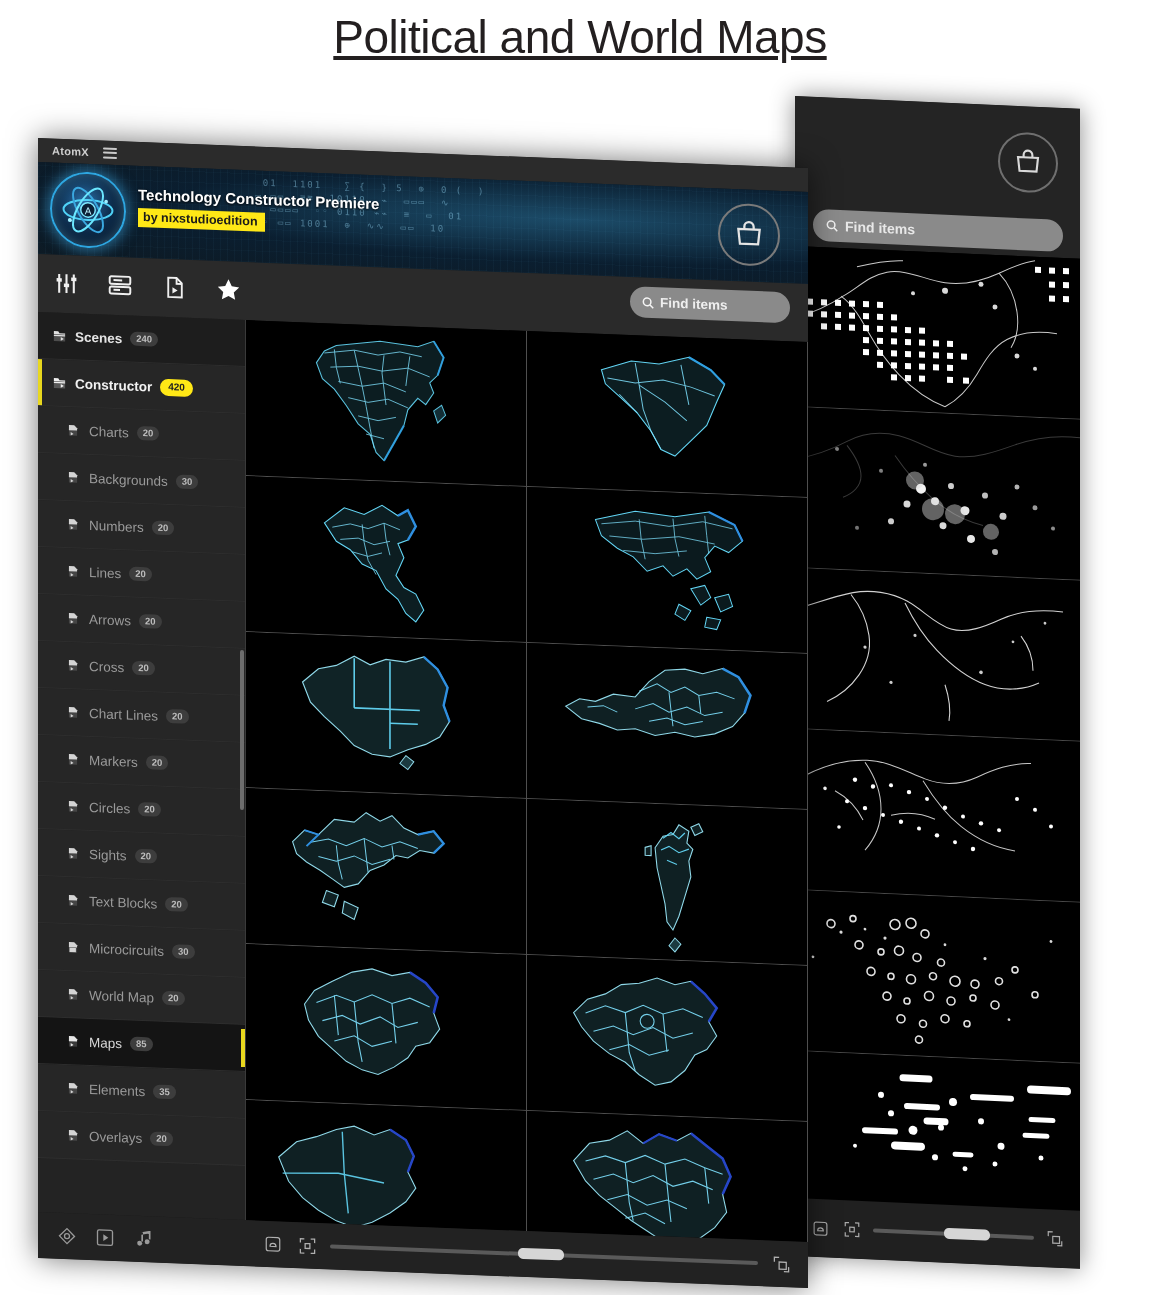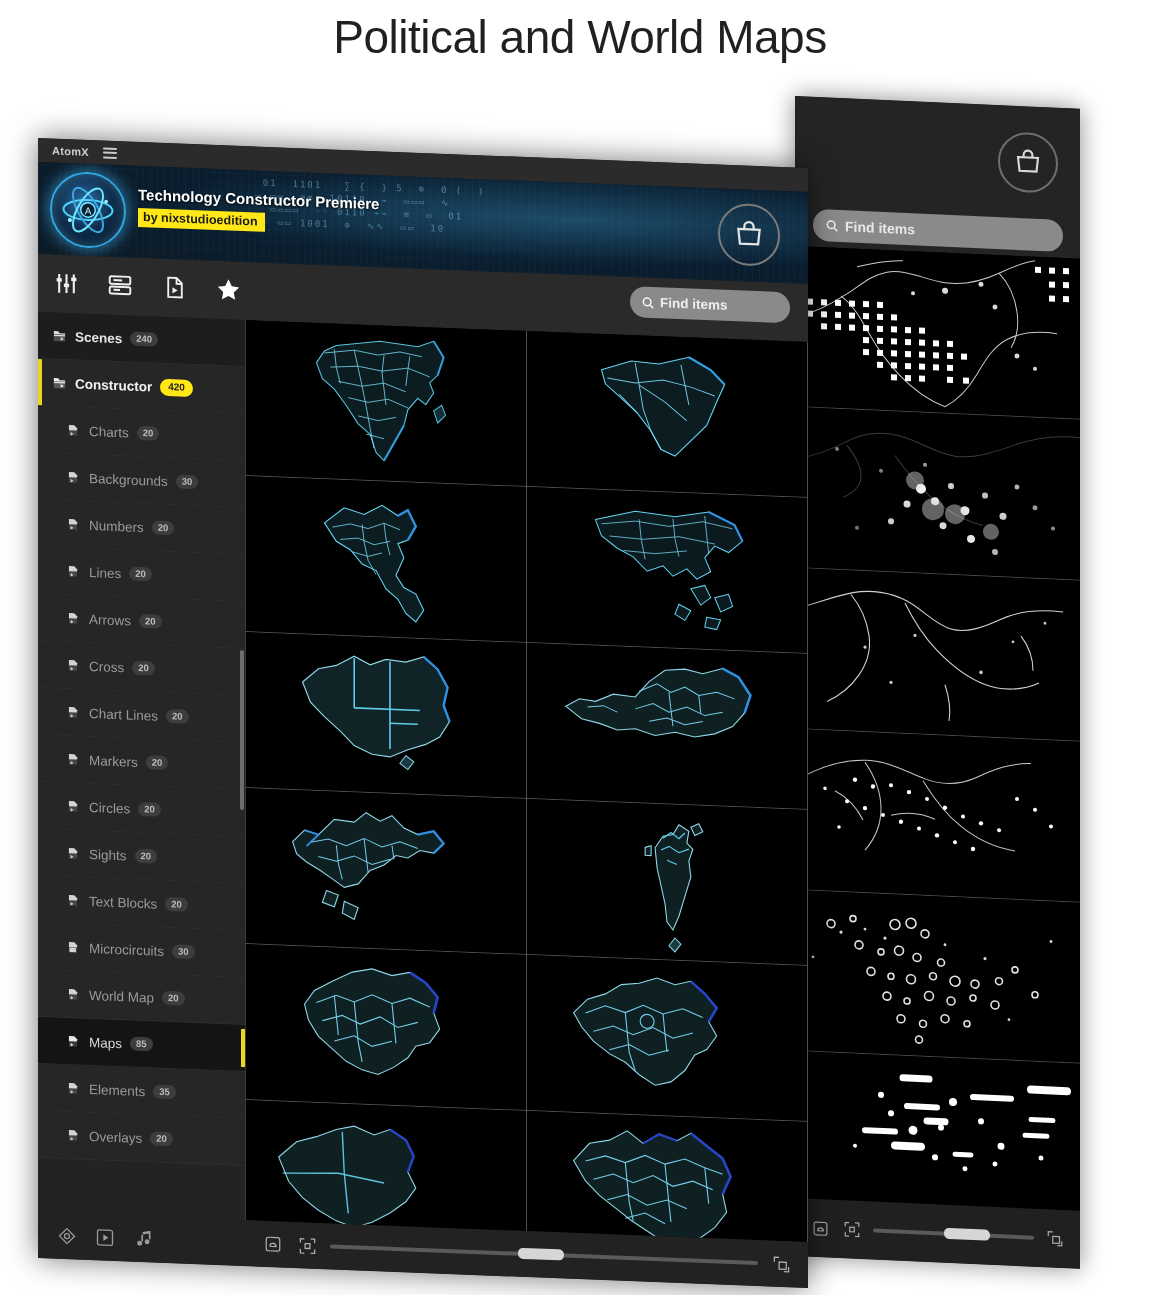--- a/index.html
+++ b/index.html
@@ -6,20 +6,21 @@
   html,body { width:1160px; height:1295px; background:#ffffff; overflow:hidden;
               font-family:"Liberation Sans", sans-serif; }
 
   #root { position:relative; width:1160px; height:1295px; background:#fff; }
 
   
   #page-title{
     position:absolute; top:10px; left:0; width:1160px; text-align:center;
     font-size:46px; font-weight:400; color:#231f20; letter-spacing:-0.5px;
     font-family:"Liberation Sans", sans-serif;
+    text-decoration:underline;
   }
 
   
   .panel-wrap{ position:absolute; transform-origin: 0 0; }
 
   
   #back-panel{
     left:795px; top:96px; width:285px; height:1160px;
     background:#1b1b1b;
     transform: matrix(1, 0.045, 0, 1, 0, 0);

